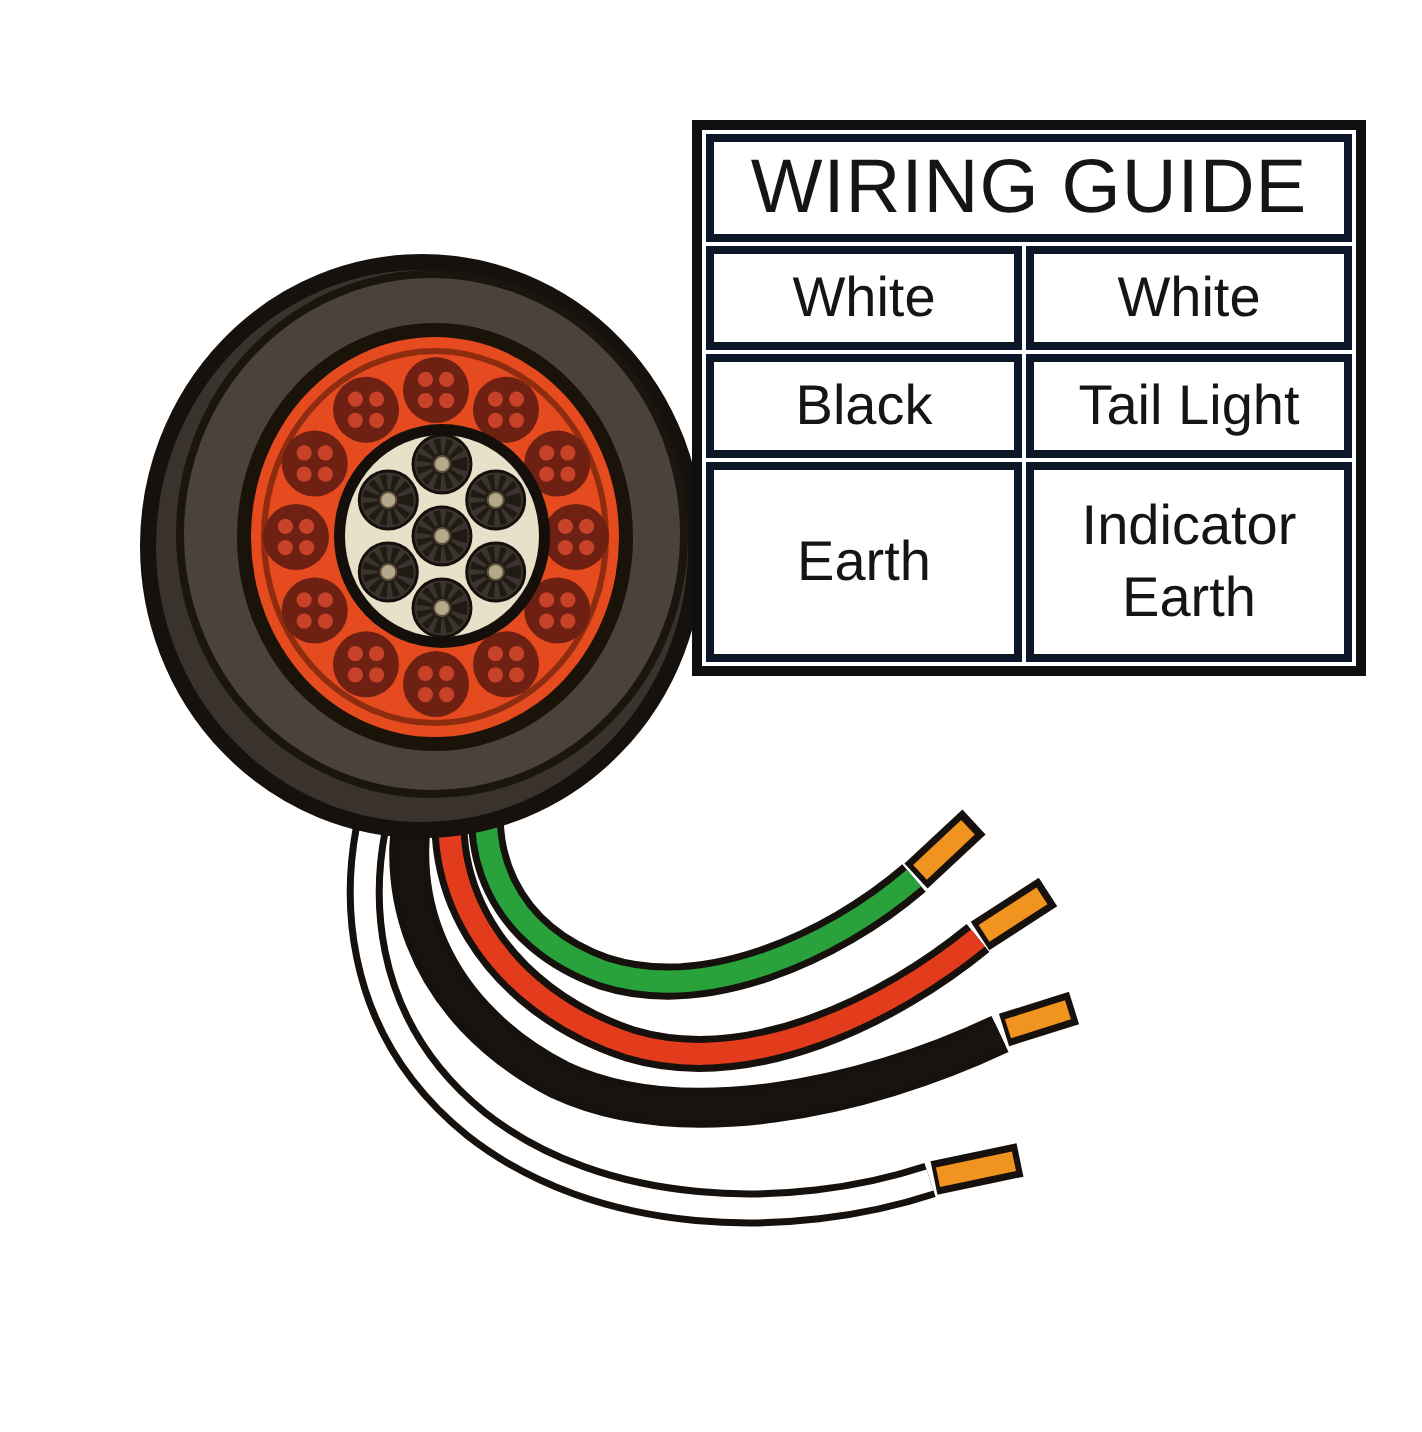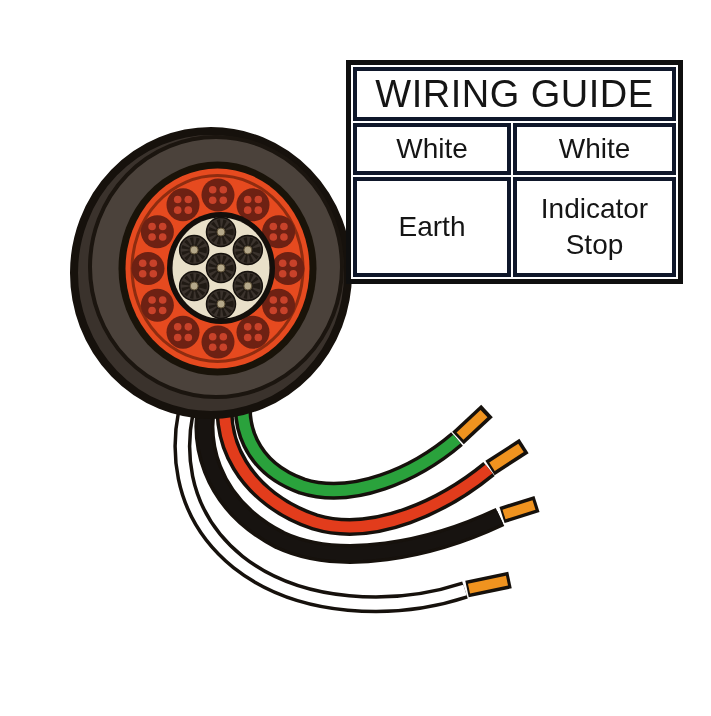--- a/index.html
+++ b/index.html
@@ -194,19 +194,23 @@
 
   <table class="guide">
     <tbody>
         <tr>
       <th class="guide-title" colspan="2">WIRING GUIDE</th>
     </tr>
     <tr class="r">
       <td class="c1">White</td>
       <td class="c2">White</td>
     </tr>
+    <tr class="r">
+      <td class="c1">Black</td>
+      <td class="c2">Tail Light</td>
+    </tr>
     <tr class="r-tall">
       <td class="c1">Earth</td>
-      <td class="c2">Indicator Stop</td>
+      <td class="c2">Indicator Earth</td>
     </tr>
   </tbody>
     </table>
 </div>
 
 </body></html>

